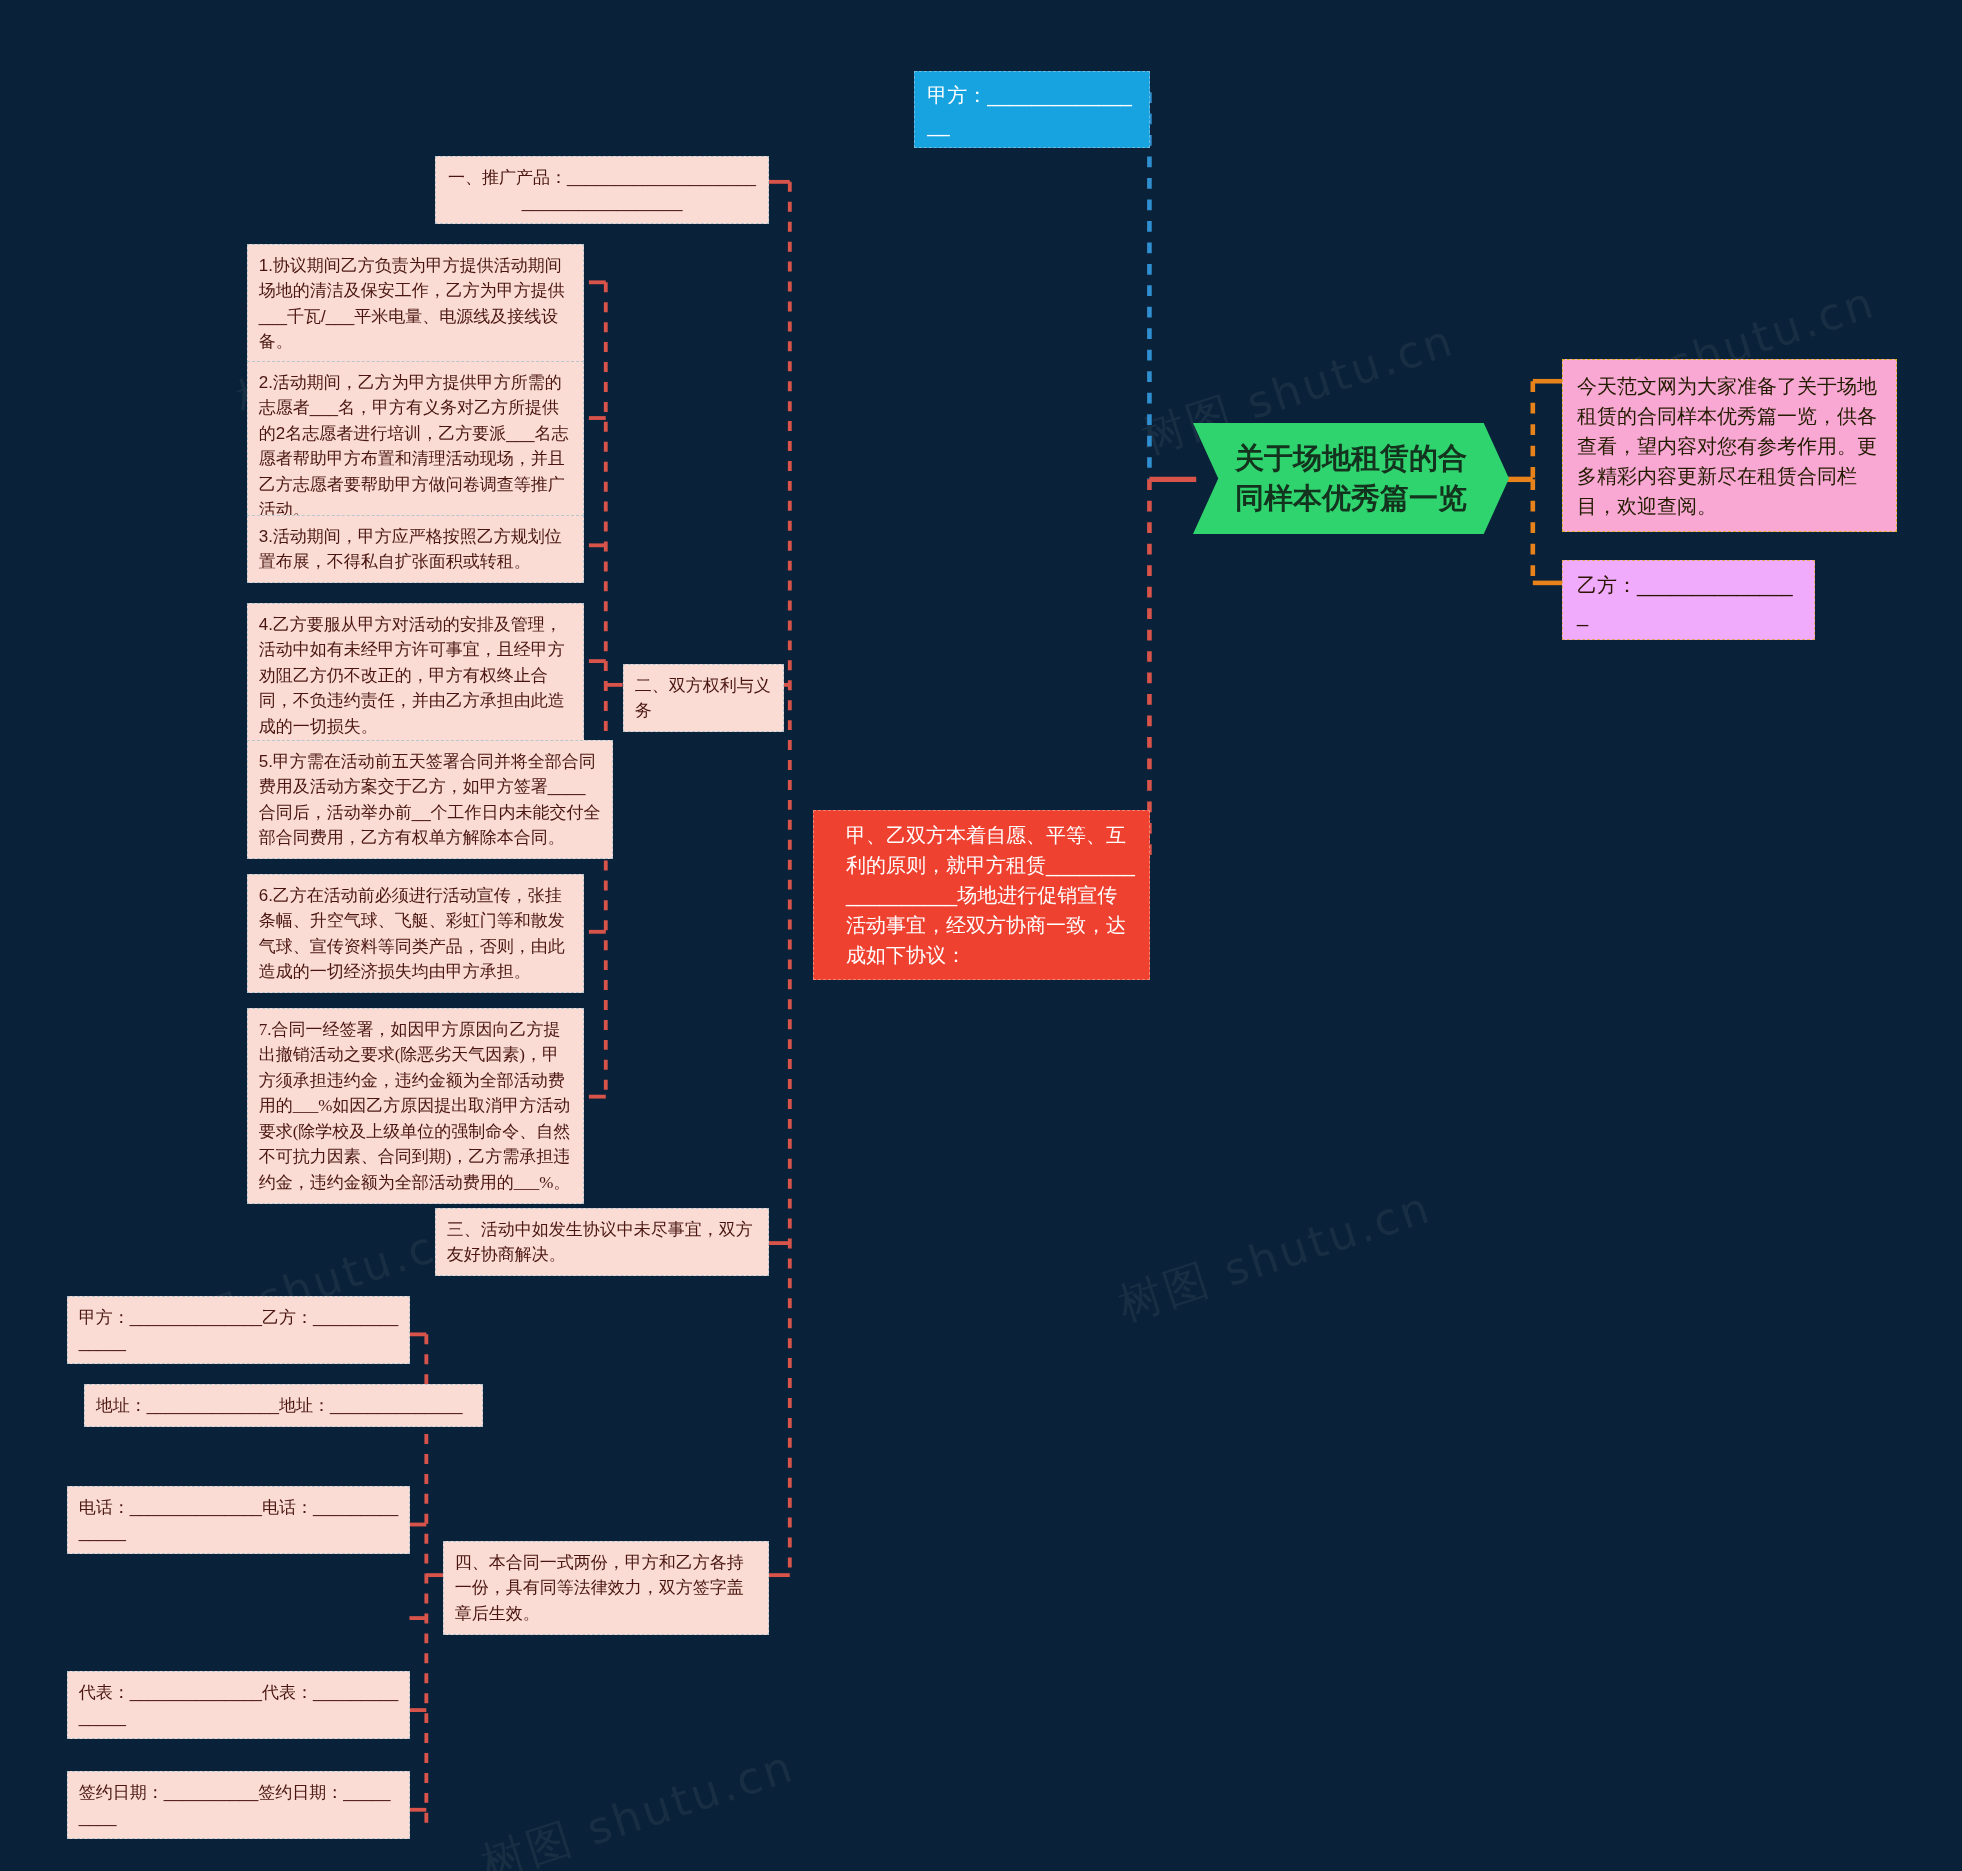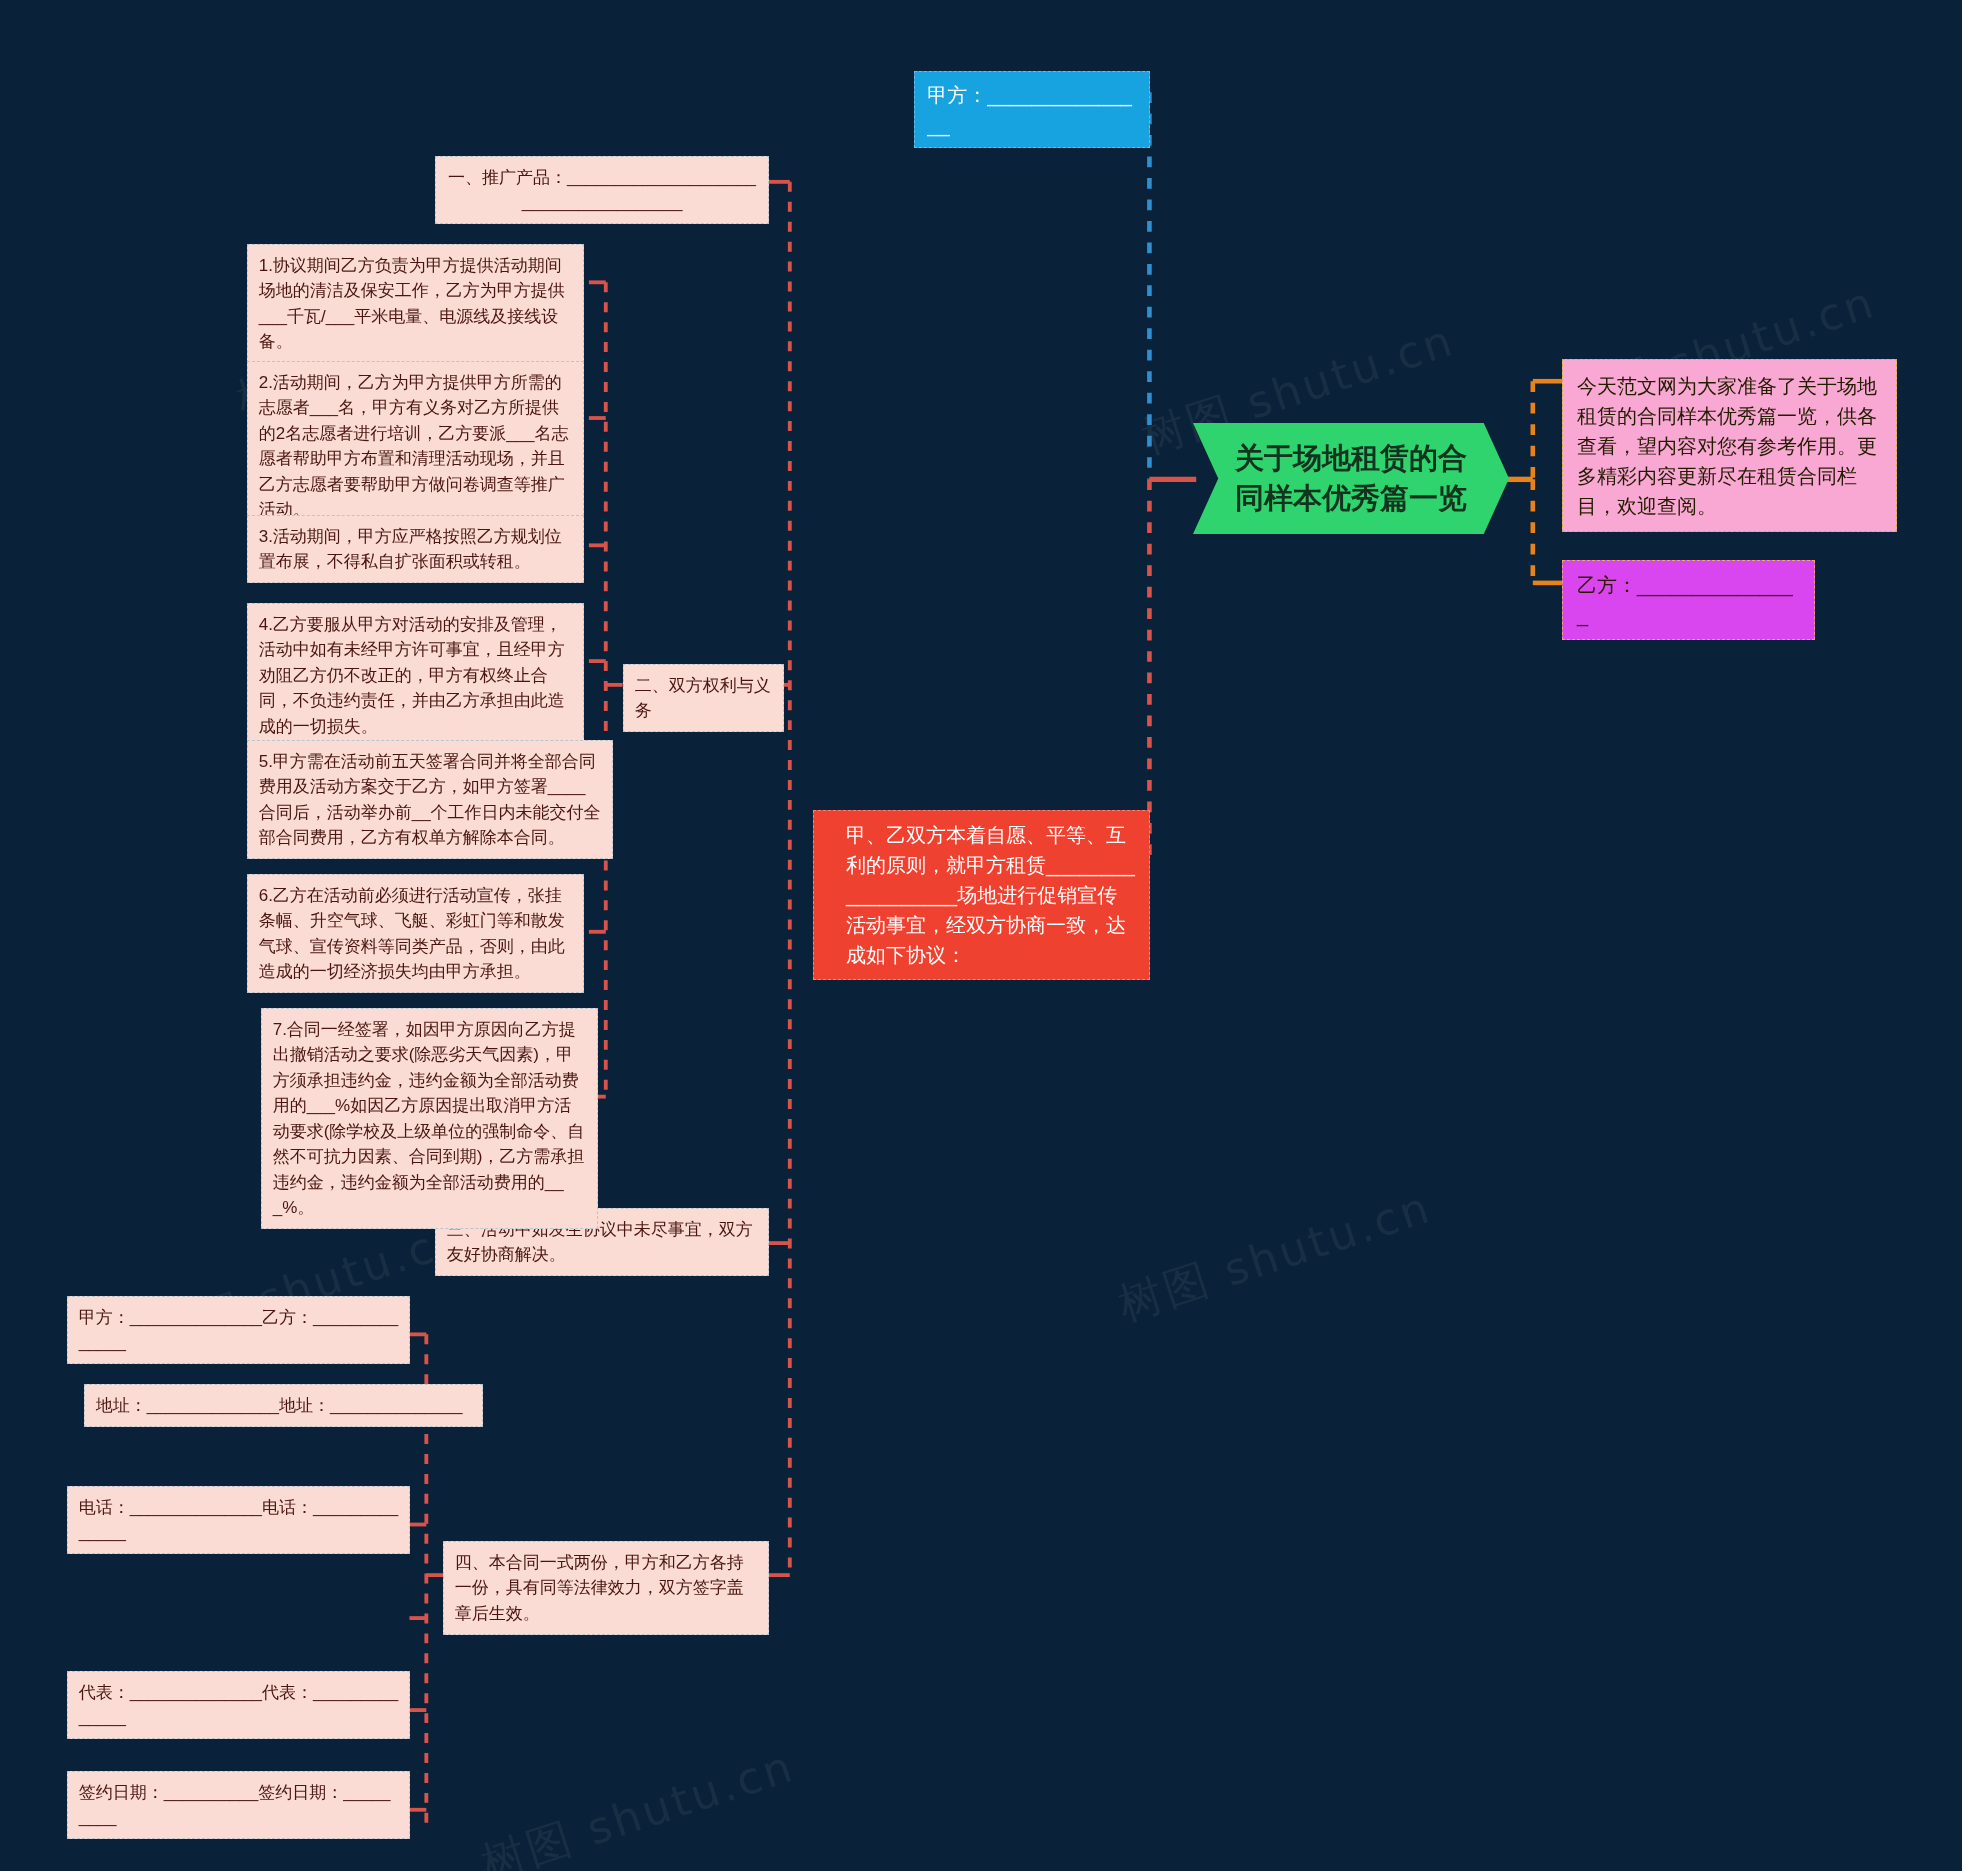--- a/index.html
+++ b/index.html
@@ -54,21 +54,21 @@
 
   .yellow{
     background:#f9a8d4;
     color:#241c00;
     border:1.5px dashed #d8b22e;
     padding:10.7px 14px;
     font-size:20px;
   }
 
   .orange{
-    background:#d946ef;
+    background:#f0abfc;
     color:#2b1400;
     border:1.5px dashed #e8a868;
     padding:9.2px 14px;
     font-size:20px;
   }
 
   .red{
     background:#ef4130;
     color:#ffffff;
     border:1.5px dashed #f08878;
@@ -169,21 +169,21 @@
   <div class="node pink" style="left:247px;top:361px;width:337px;">2.活动期间，乙方为甲方提供甲方所需的志愿者___名，甲方有义务对乙方所提供的2名志愿者进行培训，乙方要派___名志愿者帮助甲方布置和清理活动现场，并且乙方志愿者要帮助甲方做问卷调查等推广活动。</div>
 
   <div class="node pink" style="left:247px;top:515px;width:337px;">3.活动期间，甲方应严格按照乙方规划位置布展，不得私自扩张面积或转租。</div>
 
   <div class="node pink" style="left:247px;top:603px;width:337px;">4.乙方要服从甲方对活动的安排及管理，活动中如有未经甲方许可事宜，且经甲方劝阻乙方仍不改正的，甲方有权终止合同，不负违约责任，并由乙方承担由此造成的一切损失。</div>
 
   <div class="node pink" style="left:247px;top:740px;width:366px;">5.甲方需在活动前五天签署合同并将全部合同费用及活动方案交于乙方，如甲方签署____合同后，活动举办前__个工作日内未能交付全部合同费用，乙方有权单方解除本合同。</div>
 
   <div class="node pink" style="left:247px;top:874px;width:337px;">6.乙方在活动前必须进行活动宣传，张挂条幅、升空气球、飞艇、彩虹门等和散发气球、宣传资料等同类产品，否则，由此造成的一切经济损失均由甲方承担。</div>
 
-  <div class="node pink" style="left:261px;top:1008px;width:337px;">7.合同一经签署，如因甲方原因向乙方提出撤销活动之要求(除恶劣天气因素)，甲方须承担违约金，违约金额为全部活动费用的___%如因乙方原因提出取消甲方活动要求(除学校及上级单位的强制命令、自然不可抗力因素、合同到期)，乙方需承担违约金，违约金额为全部活动费用的___%。</div>
+  <div class="node pink" style="left:247px;top:1008px;width:337px;font-family:Liberation Serif, serif;">7.合同一经签署，如因甲方原因向乙方提出撤销活动之要求(除恶劣天气因素)，甲方须承担违约金，违约金额为全部活动费用的___%如因乙方原因提出取消甲方活动要求(除学校及上级单位的强制命令、自然不可抗力因素、合同到期)，乙方需承担违约金，违约金额为全部活动费用的___%。</div>
 
   <div class="node pink" style="left:67px;top:1296px;width:343px;">甲方：______________乙方：______________</div>
 
   <div class="node pink" style="left:67px;top:1384px;width:399px;margin-left:17px;">地址：______________地址：______________</div>
 
   <div class="node pink" style="left:67px;top:1486px;width:343px;">电话：______________电话：______________</div>
 
 
   <div class="node pink" style="left:67px;top:1671px;width:343px;">代表：______________代表：______________</div>
 

